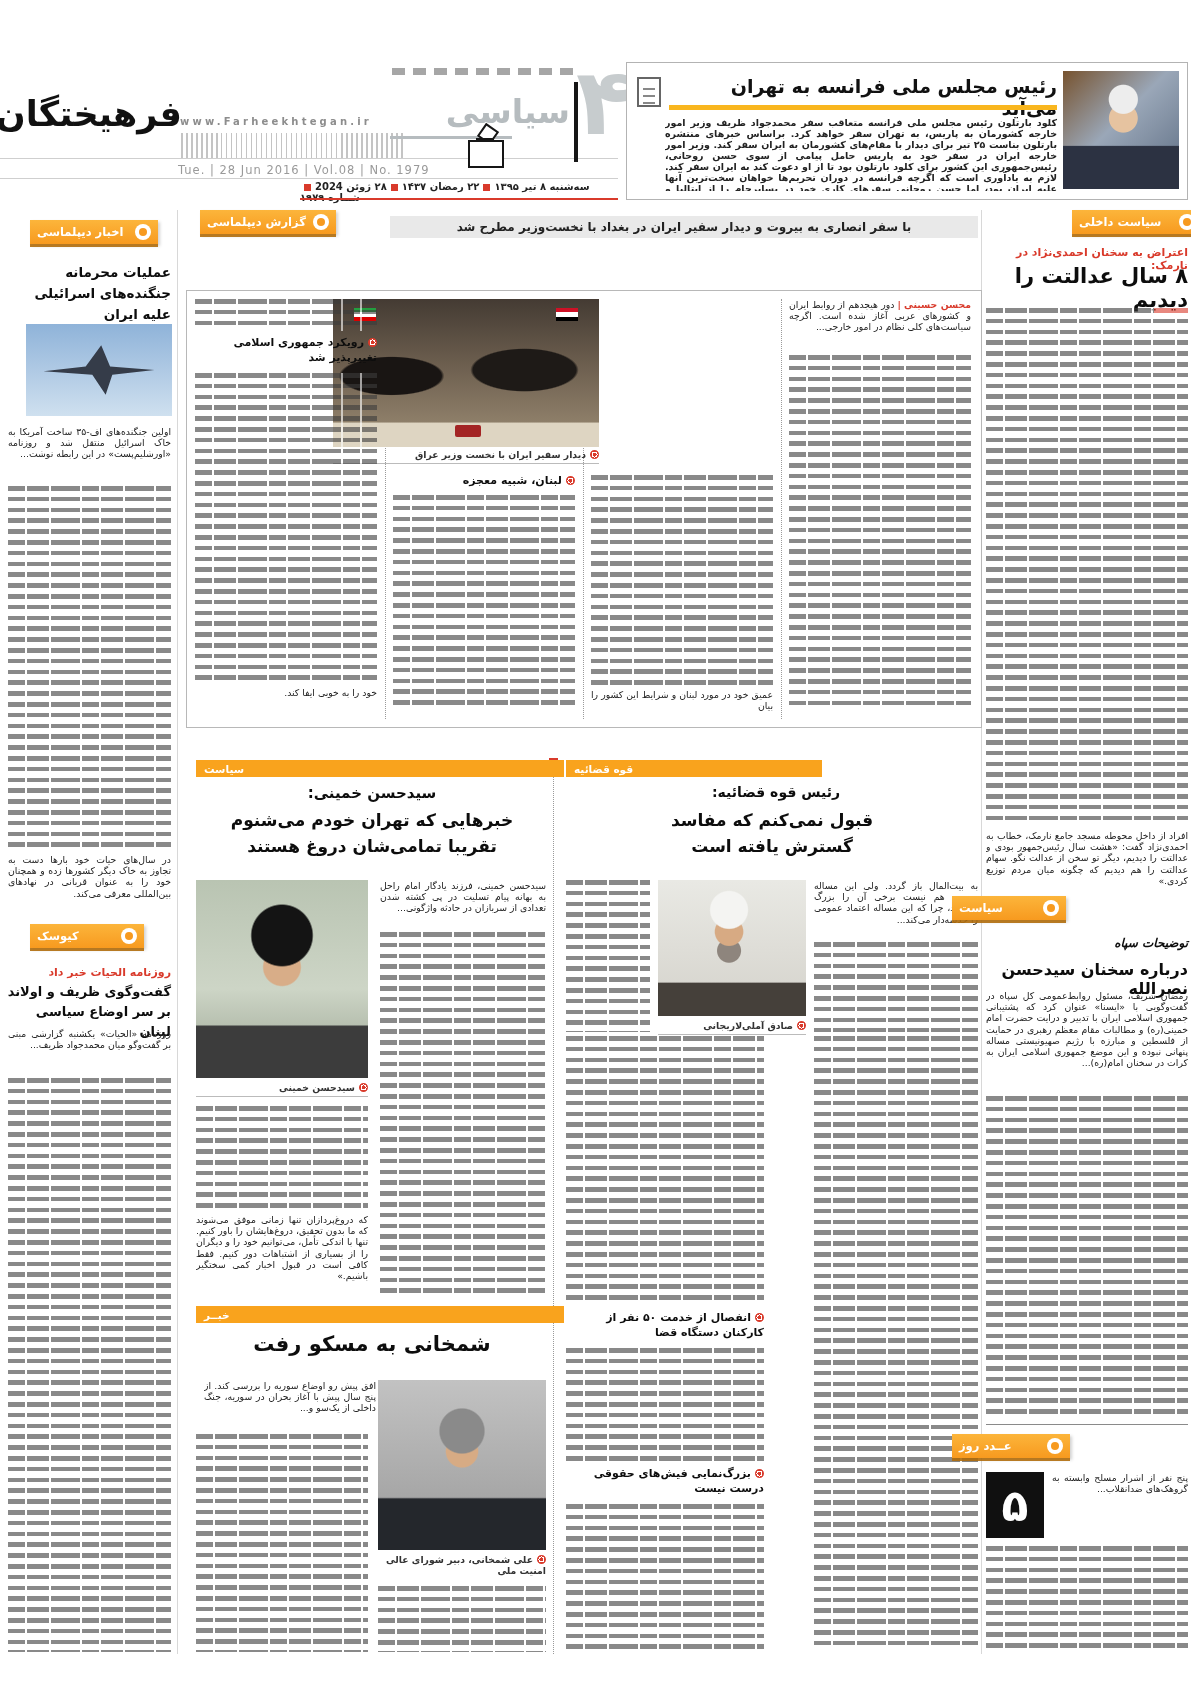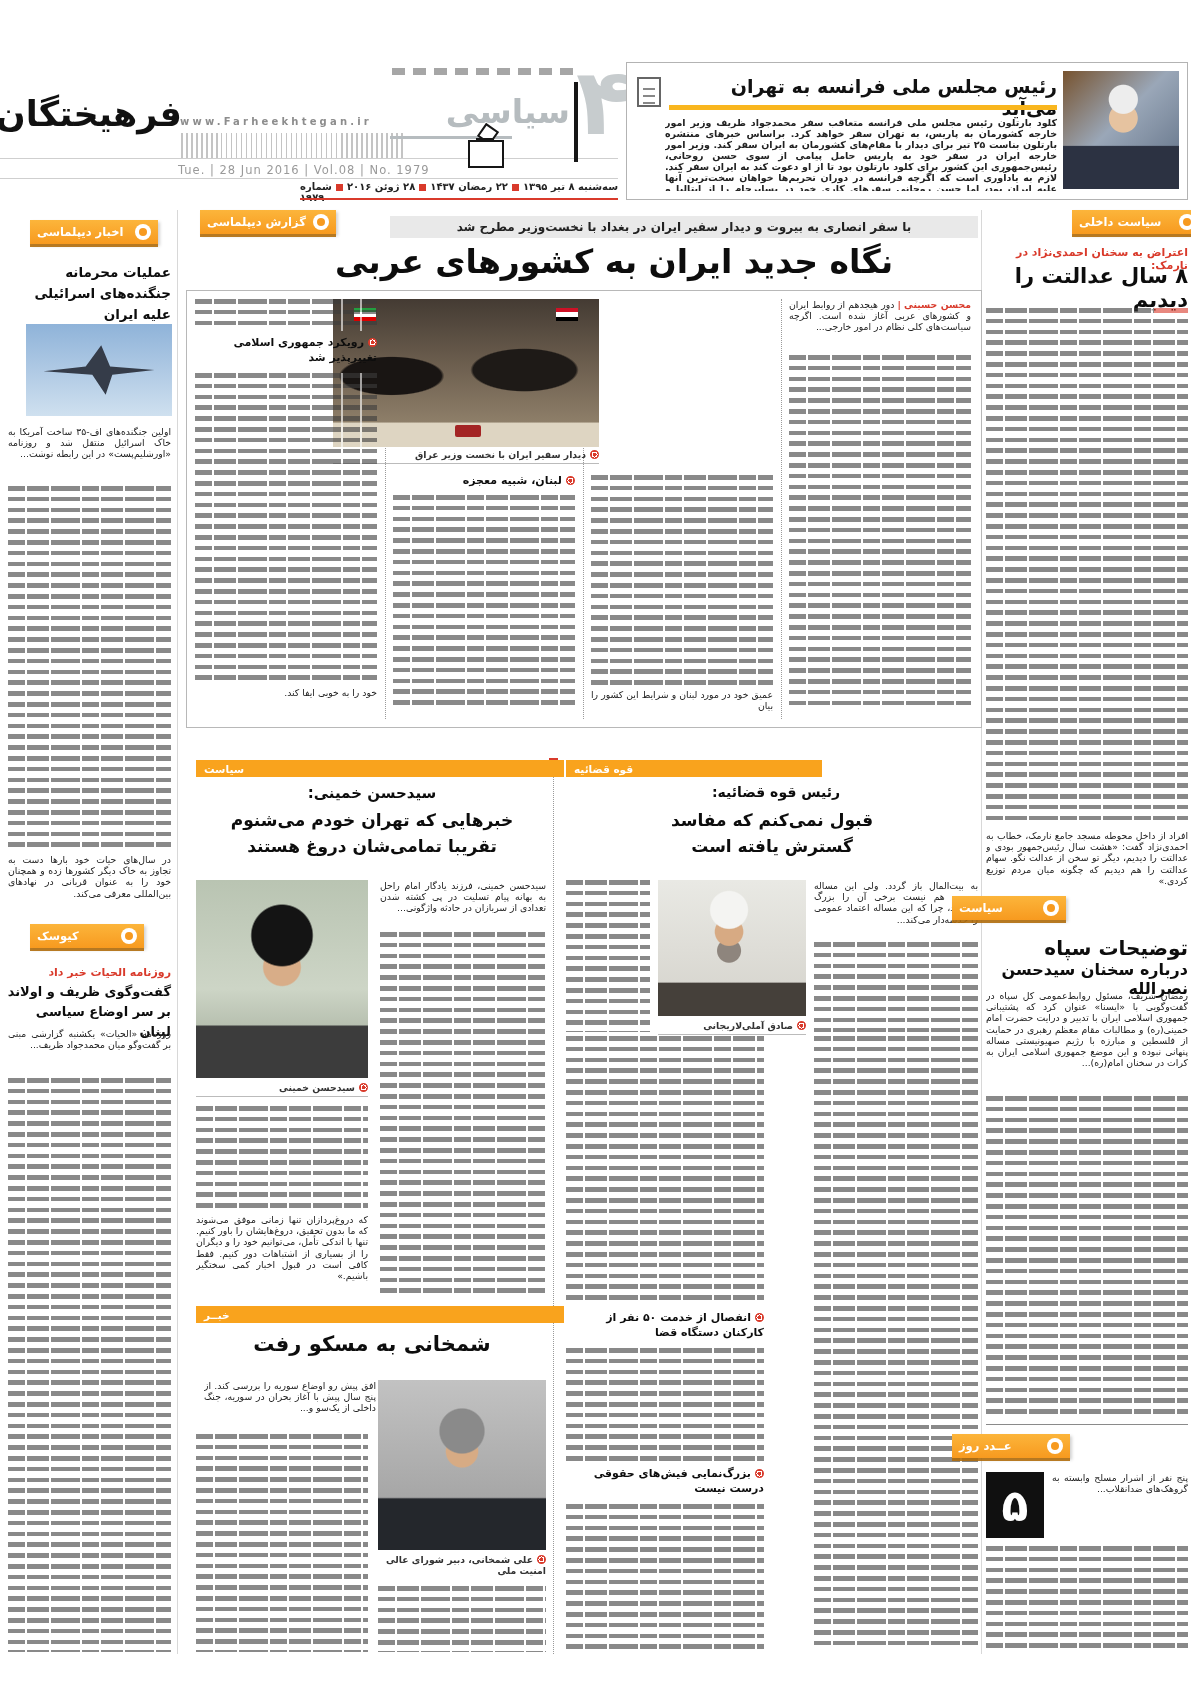--- a/index.html
+++ b/index.html
@@ -110,21 +110,21 @@
 <div class="page">
 
   <div class="abs fold-marks"></div>
   <div class="abs logo">فرهیختگان</div>
   <div class="abs url">www.Farheekhtegan.ir</div>
   <div class="abs barcode"></div>
   <div class="abs hr" style="left:0;top:134px;width:618px;"></div>
   <div class="abs date-en">Tue.  |  28 Jun 2016  |  Vol.08  |  No. 1979</div>
   <div class="abs hr" style="left:0;top:154px;width:618px;"></div>
   <div class="abs date-fa">
-    <span>سه‌شنبه ۸ تیر ۱۳۹۵</span><span class="redsq"></span><span>۲۲ رمضان ۱۴۳۷</span><span class="redsq"></span><span>۲۸ ژوئن ۲۰۱۶</span><span class="redsq"></span><span>شماره ۱۹۷۹</span>
+    <span>سه‌شنبه ۸ تیر ۱۳۹۵</span><span class="redsq"></span><span>۲۲ رمضان ۱۴۳۷</span><span class="redsq"></span><span>۲۸ ژوئن 2024</span><span class="redsq"></span><span>شماره ۱۹۷۹</span>
   </div>
   <div class="abs red-underline"></div>
   <div class="abs siasi-word">سیاسی</div>
   <div class="abs siasi-tail"></div>
   <div class="abs ballot">
     <div class="paper"></div>
     <div class="box"></div>
     <div class="slot"></div>
   </div>
   <div class="abs vbar"></div>
@@ -166,21 +166,20 @@
     <span class="ricon"></span>
     <span>گزارش دیپلماسی</span>
   </div>
   <div class="ribbon" style="left:1072px;top:186px;width:116px;">
     <span class="ricon"></span>
     <span>سیاست داخلی</span>
   </div>
   <div class="graybar" style="left:390px;top:192px;width:588px;height:22px;">
     <span>با سفر انصاری به بیروت و دیدار سفیر ایران در بغداد با نخست‌وزیر مطرح شد</span>
   </div>
-  <div class="abs h-center" style="left:250px;top:218px;width:728px;font-size:33px;">نگاه جدید ایران به کشورهای عربی</div>
 
   <div class="abs" style="left:186px;top:266px;width:794px;height:436px;border:1px solid #b8b8b8;">
 
     <div class="abs vdot" style="left:198px;top:8px;height:420px;"></div>
     <div class="abs vdot" style="left:396px;top:8px;height:420px;"></div>
     <div class="abs vdot" style="left:594px;top:8px;height:420px;"></div>
 
     <div class="ph ph-meeting" style="left:146px;top:8px;width:266px;height:148px;">
       <div class="flag" style="left:8%;background:linear-gradient(180deg,#239f40 33%,#fff 33% 66%,#da0000 66%);"></div>
       <div class="flag" style="right:8%;background:linear-gradient(180deg,#ce1126 33%,#fff 33% 66%,#000 66%);"></div>
@@ -271,21 +270,21 @@
   <div class="abs h-right" style="left:986px;top:240px;width:202px;font-size:21px;">۸ سال عدالتت را دیدیم</div>
   <div class="sim" style="left:986px;top:284px;width:202px;height:518px;">
     <span class="red-mini"></span>
   </div>
   <div class="lead" style="left:986px;top:806px;width:202px;height:58px;">افراد از داخل محوطه مسجد جامع نارمک، خطاب به احمدی‌نژاد گفت: «هشت سال رئیس‌جمهور بودی و عدالتت را دیدیم، دیگر تو سخن از عدالت نگو. سهام عدالتت را هم دیدیم که چگونه میان مردم توزیع کردی.»</div>
 
   <div class="ribbon" style="left:952px;top:872px;width:100px;">
     <span class="ricon"></span>
     <span>سیاست</span>
   </div>
-  <div class="abs h-right" style="left:986px;top:912px;width:202px;font-size:20px;">توضیحات سپاه</div>
+  <div class="abs h-right" style="left:986px;top:912px;width:202px;font-size:12px;font-style:italic;">توضیحات سپاه</div>
   <div class="abs h-right" style="left:986px;top:936px;width:202px;font-size:16px;">درباره سخنان سیدحسن نصرالله</div>
   <div class="lead" style="left:986px;top:966px;width:202px;height:102px;">رمضان شریف، مسئول روابط‌عمومی کل سپاه در گفت‌وگویی با «ایسنا» عنوان کرد که پشتیبانی جمهوری اسلامی ایران با تدبیر و درایت حضرت امام خمینی(ره) و مطالبات مقام معظم رهبری در حمایت از فلسطین و مبارزه با رژیم صهیونیستی مساله پنهانی نبوده و این موضع جمهوری اسلامی ایران به کرات در سخنان امام(ره)...</div>
   <div class="sim" style="left:986px;top:1072px;width:202px;height:322px;"></div>
   <div class="abs hr" style="left:986px;top:1400px;width:202px;background:#8a8a8a;"></div>
 
   <div class="ribbon" style="left:952px;top:1410px;width:104px;">
     <span class="ricon"></span>
     <span>عــدد روز</span>
   </div>
   <div class="numbox" style="left:986px;top:1448px;width:58px;height:66px;">۵</div>

